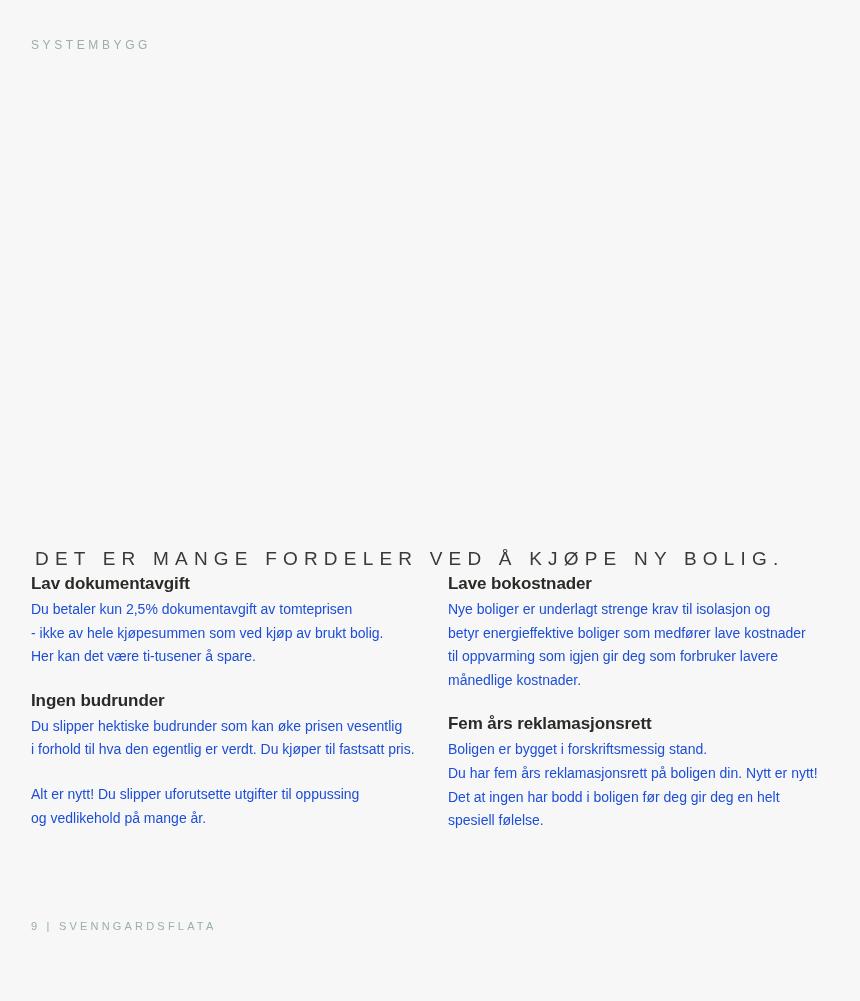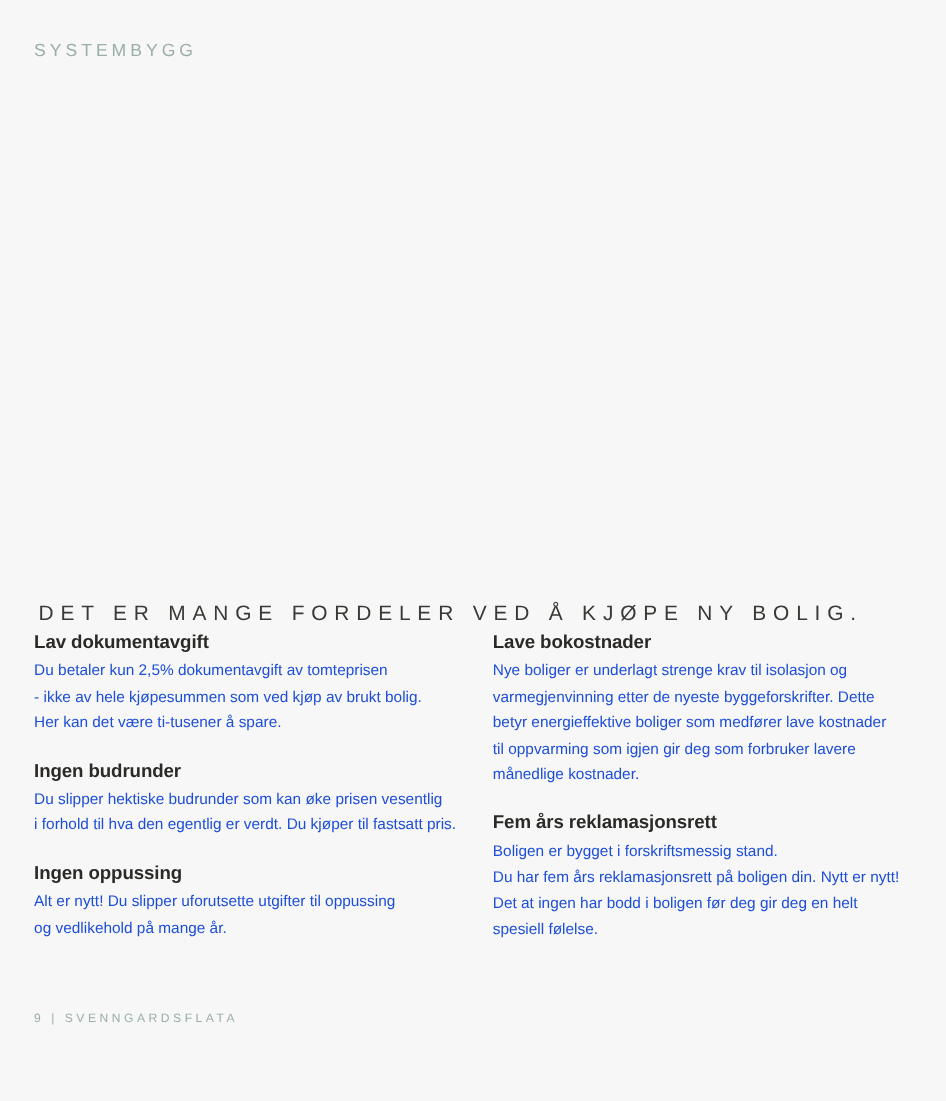--- a/index.html
+++ b/index.html
@@ -12,21 +12,21 @@
       height: 1001px;
       position: relative;
       overflow: hidden;
       font-family: "DejaVu Sans", sans-serif;
       color: #2b2a27;
     }
     .brand {
       position: absolute;
       left: 31px;
       top: 38px;
-      font-size: 16px;
+      font-size: 12px;
       letter-spacing: 3.6px;
       color: #9aaeaa;
       font-family: "Liberation Sans", sans-serif;
     }
     .headline {
       position: absolute;
       left: 31px;
       top: 544px;
       font-size: 19px;
       letter-spacing: 6.2px;
@@ -84,31 +84,29 @@
     <span class="line">Du betaler kun 2,5% dokumentavgift av tomteprisen</span>
     <span class="line">- ikke av hele kjøpesummen som ved kjøp av brukt bolig.</span>
     <span class="line">Her kan det være ti-tusener å spare.</span>
   </div>
   <div class="section">
     <h2>Ingen budrunder</h2>
     <span class="line">Du slipper hektiske budrunder som kan øke prisen vesentlig</span>
     <span class="line">i forhold til hva den egentlig er verdt. Du kjøper til fastsatt pris.</span>
   </div>
   <div class="section">
-    <h2>Ingen oppussing</h2>
     <span class="line">Alt er nytt! Du slipper uforutsette utgifter til oppussing</span>
     <span class="line">og vedlikehold på mange år.</span>
   </div>
 </div>
 
 <div class="col col-right">
   <div class="section">
     <h2>Lave bokostnader</h2>
     <span class="line">Nye boliger er underlagt strenge krav til isolasjon og</span>
-    <span class="line">varmegjenvinning etter de nyeste byggeforskrifter. Dette</span>
     <span class="line">betyr energieffektive boliger som medfører lave kostnader</span>
     <span class="line">til oppvarming som igjen gir deg som forbruker lavere</span>
     <span class="line">månedlige kostnader.</span>
   </div>
   <div class="section">
     <h2>Fem års reklamasjonsrett</h2>
     <span class="line">Boligen er bygget i forskriftsmessig stand.</span>
     <span class="line">Du har fem års reklamasjonsrett på boligen din. Nytt er nytt!</span>
     <span class="line">Det at ingen har bodd i boligen før deg gir deg en helt</span>
     <span class="line">spesiell følelse.</span>

